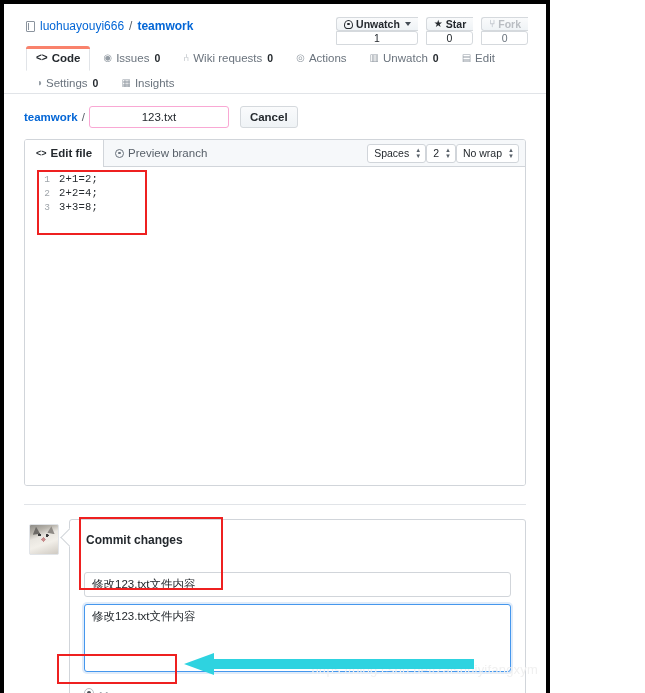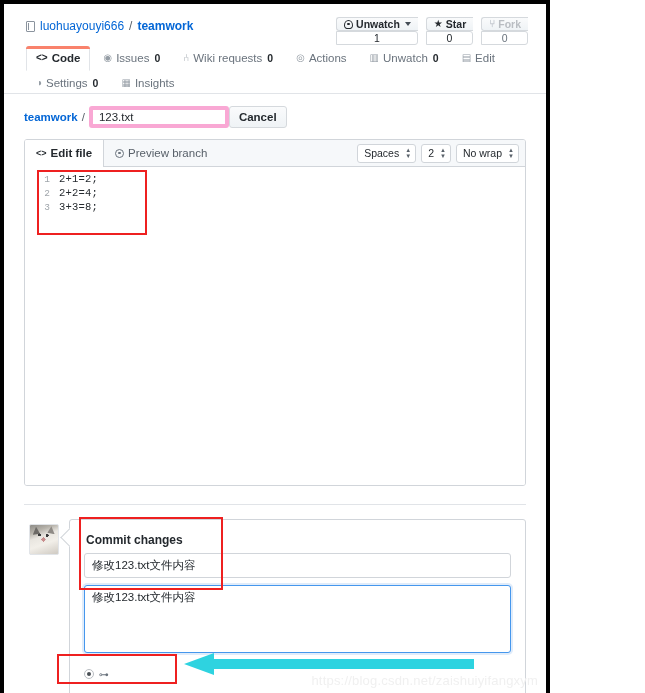--- a/index.html
+++ b/index.html
@@ -181,30 +181,31 @@
     align-items: center;
     font-size: 11.5px;
     margin-bottom: 11px;
   }
   .path-repo { color: #0366d6; font-weight: bold; text-decoration: none; }
   .path-slash { color: #586069; margin: 0 4px; }
   .filename-input {
     width: 140px;
     height: 22px;
     padding: 1px 6px;
-    border: 4px solid #f9a8d4;
+    border: 1px solid #f9a8d4;
     border-radius: 3px;
     font-size: 11.5px;
     font-family: "Liberation Sans", sans-serif;
     color: #24292e;
     background: #fff;
     outline: none;
+    text-align: center;
   }
   .cancel-top {
-    margin-left: 0;
+    margin-left: 11px;
     height: 22px;
     padding: 0 9px;
     font-size: 11.5px;
     font-weight: bold;
     color: #24292e;
     background: linear-gradient(#fafbfc, #eff3f6);
     border: 1px solid #d5d9dd;
     border-radius: 3px;
     cursor: pointer;
     font-family: "Liberation Sans", sans-serif;
@@ -257,21 +258,20 @@
   .eye-small::after {
     content: "";
     position: absolute; left: 2.3px; top: 2.3px;
     width: 2.2px; height: 2.2px;
     background: #6a737d; border-radius: 50%;
   }
   .toolbar-right {
     position: absolute;
     right: 6px;
     display: flex;
-    gap: 5px;
     align-items: center;
   }
   .sel-box {
     display: flex;
     align-items: center;
     justify-content: space-between;
     gap: 6px;
     height: 19px;
     padding: 0 4px 0 6px;
     background: #fff;
@@ -375,21 +375,21 @@
     width: 12px; height: 12px;
     background: #fff;
     border-left: 1px solid #d1d5da;
     border-bottom: 1px solid #d1d5da;
     transform: rotate(45deg);
   }
   .commit-title {
     font-size: 12px;
     font-weight: bold;
     color: #24292e;
-    margin: 0 0 6px 2px;
+    margin: 0 0 25px 2px;
   }
   .commit-summary {
     display: block;
     width: 100%;
     height: 25px;
     padding: 2px 7px;
     border: 1px solid #d1d5da;
     border-radius: 3px;
     font-size: 11.5px;
     font-family: "Liberation Sans", "DejaVu Sans", sans-serif;
@@ -462,21 +462,21 @@
     position: absolute;
     border: 2.5px solid #ee2020;
     pointer-events: none;
     z-index: 40;
   }
   .anno-arrow { position: absolute; z-index: 41; pointer-events: none; }
 
   .watermark {
     position: absolute;
     right: 8px;
-    bottom: 5px;
+    bottom: 16px;
     font-size: 13px;
     color: #f0f0f0;
     letter-spacing: 0.2px;
     font-family: "Liberation Sans", sans-serif;
     white-space: nowrap;
     z-index: 30;
   }
 </style>
 </head>
 <body>

